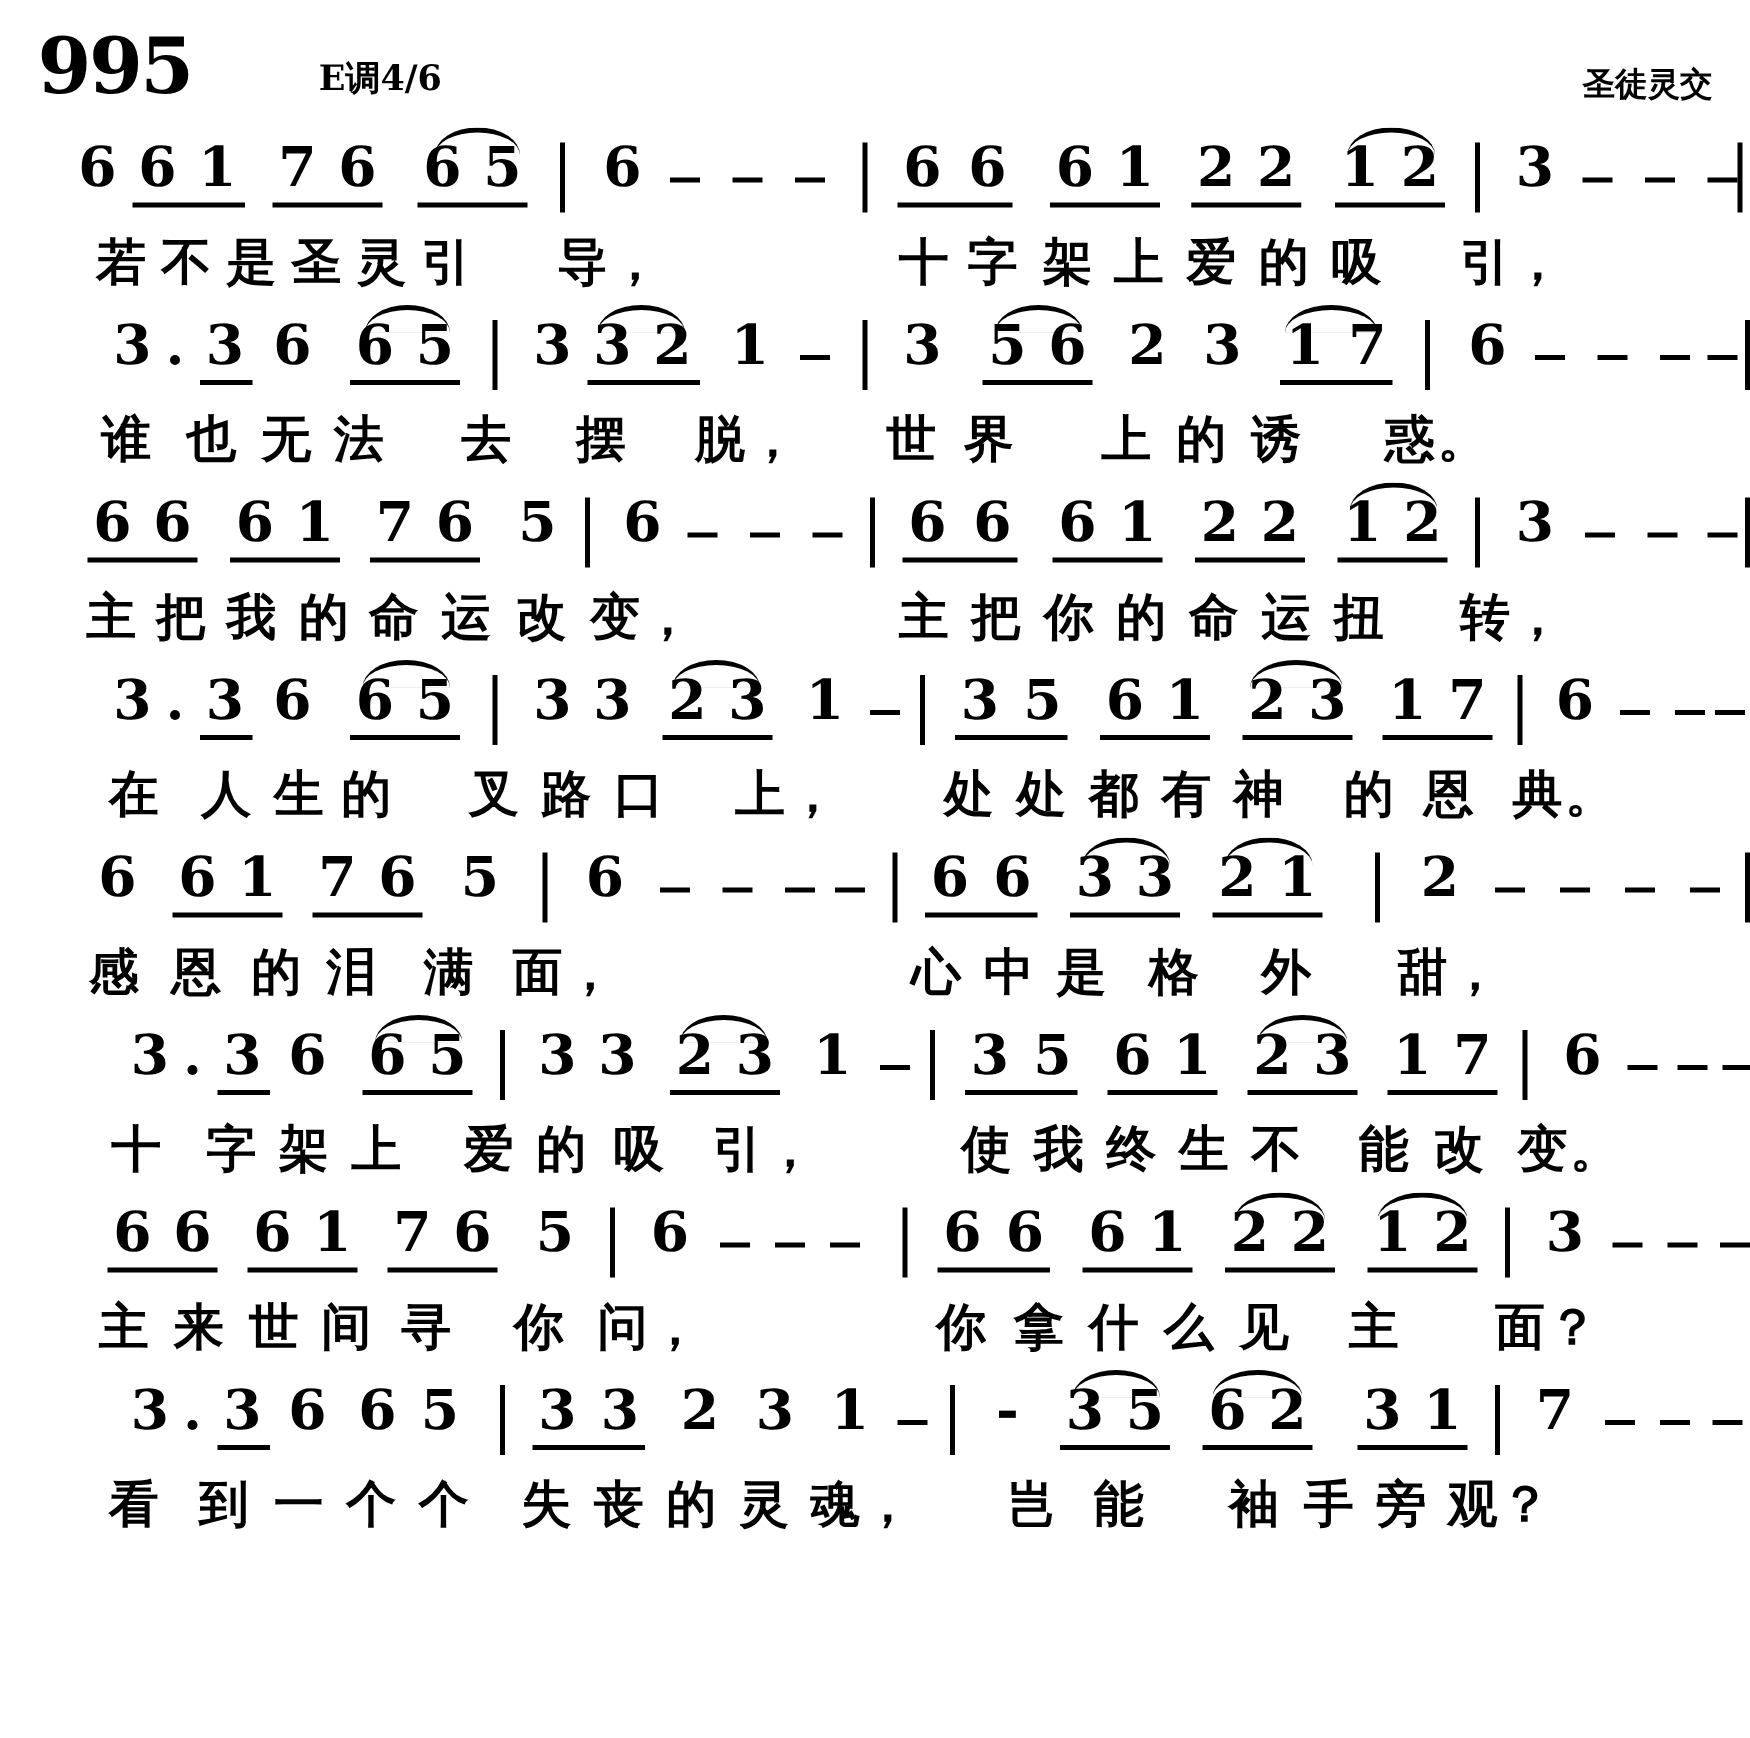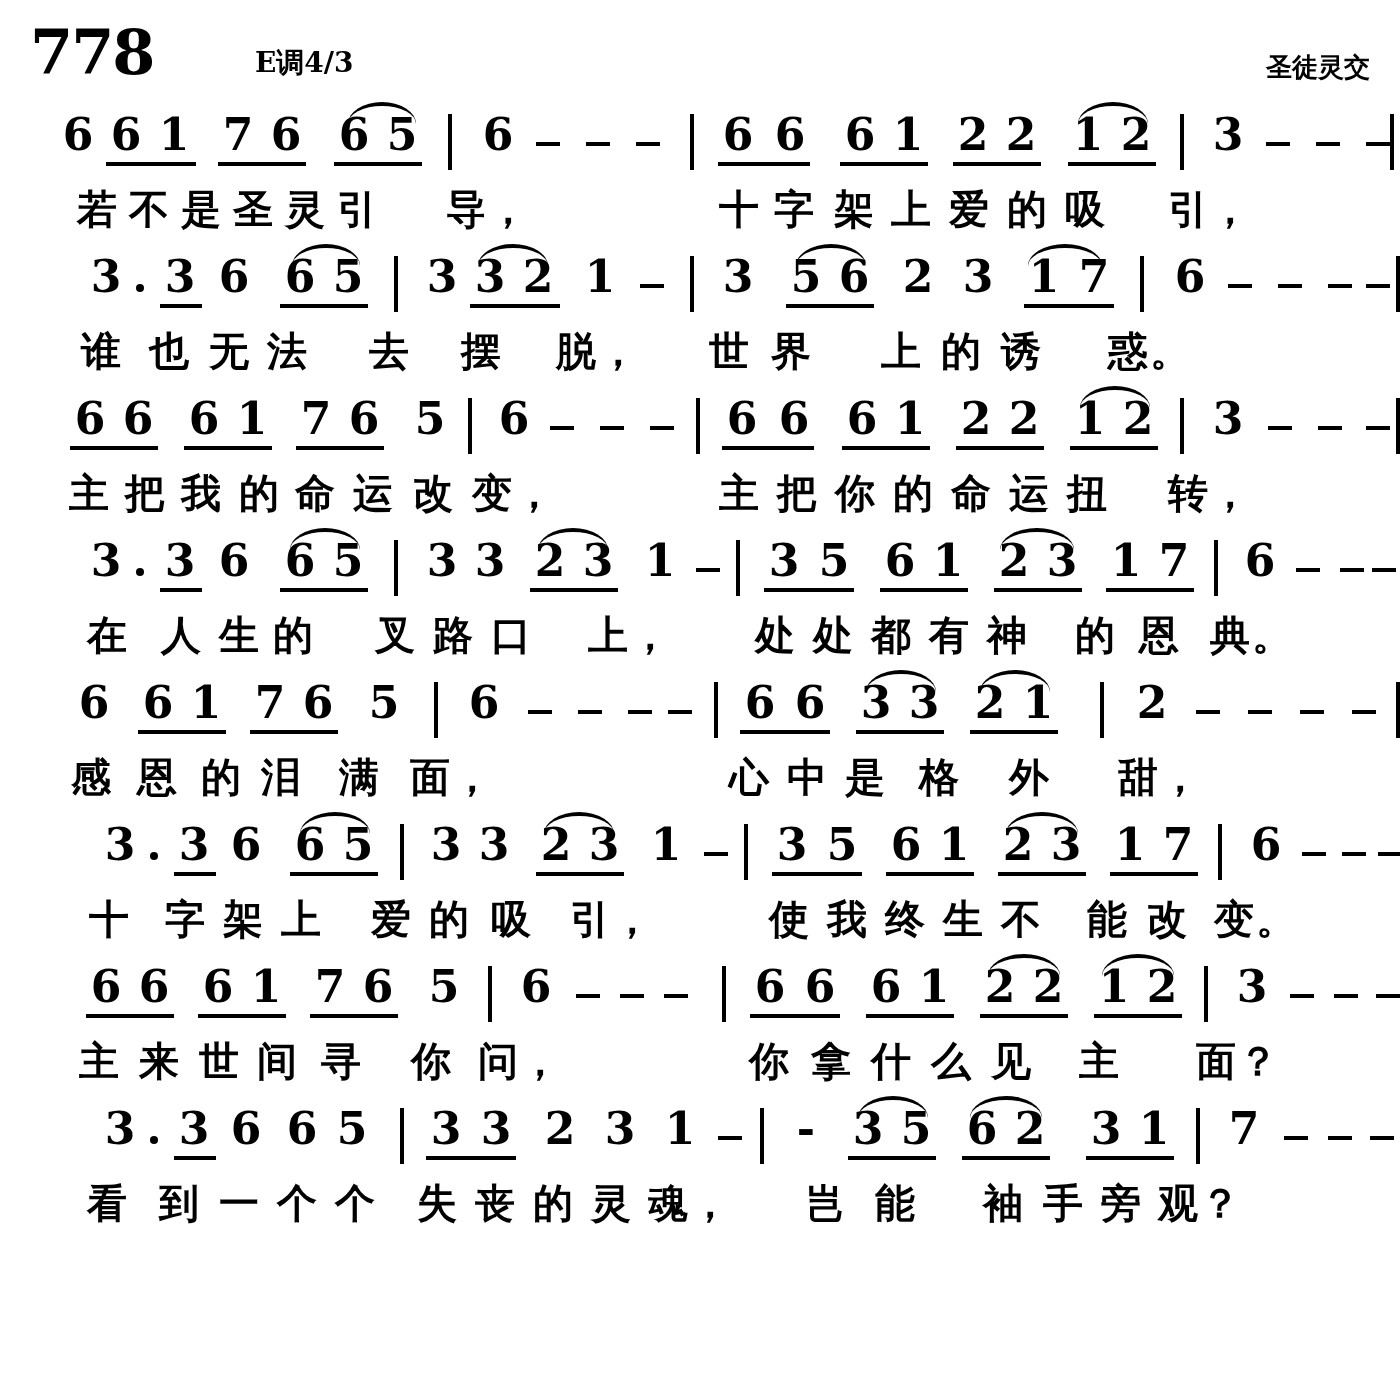--- a/index.html
+++ b/index.html
@@ -126,22 +126,22 @@
     width: 8px;
     height: 8px;
     border-radius: 50%;
     background: #000;
   }
 </style>
 </head>
 <body>
 
 <div class="header">
-  <div class="hymn-number">778</div>
-  <div class="key-sig">E调4/3</div>
+  <div class="hymn-number">995</div>
+  <div class="key-sig">E调4/6</div>
   <div class="author">圣徒灵交</div>
 </div>
 
 <div class="score">
 
   <div class="system">
     <div class="notation-row">
       <span class="cell" style="left:30px;width:40px;"><span class="note">6</span><span class="dotlow" style="left:48%;bottom:14px;"></span></span>
       <span class="cell" style="left:78px;width:40px;"><span class="note">6</span><span class="dotlow" style="left:48%;bottom:14px;"></span></span>
       <span class="cell" style="left:126px;width:40px;"><span class="note">1</span></span>

